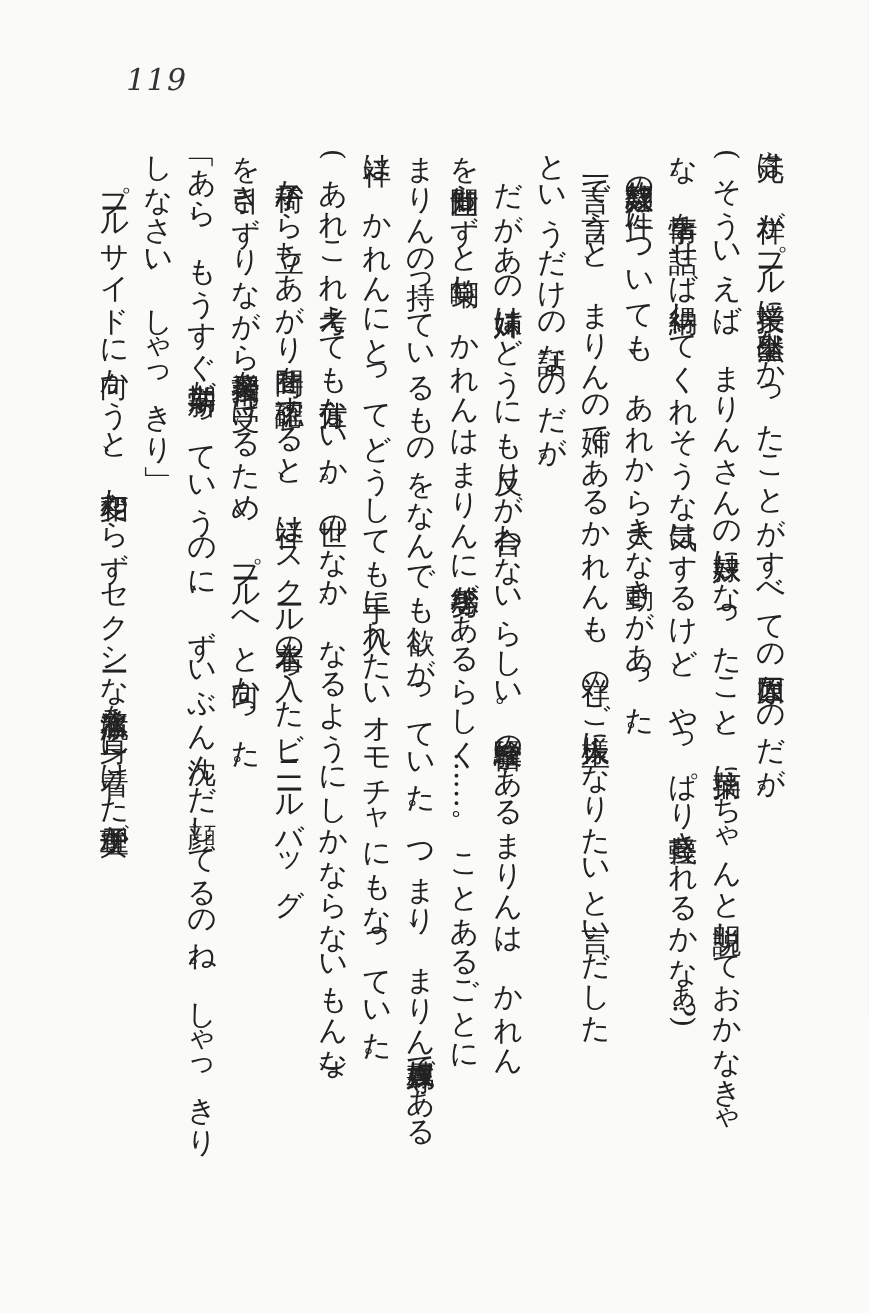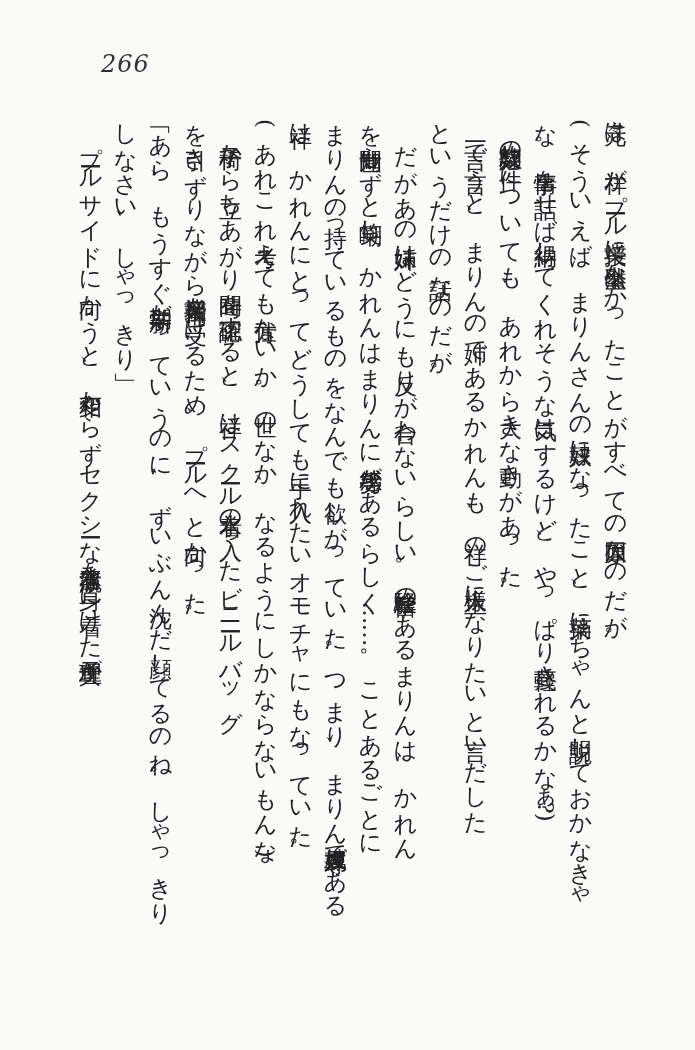--- a/index.html
+++ b/index.html
@@ -41,21 +41,21 @@
   .tcol {
     height: 854px;
     line-height: 35px;
     white-space: nowrap;
   }
 </style>
 </head>
 <body>
 
 <div class="page" style="background: rgb(250, 250, 248);">
-  <div class="page-number">266</div>
+  <div class="page-number">119</div>
   <div class="text-area" style="color: rgb(34, 34, 34);">
       <div class="tcol">元々は、祥がプール授業に全然出なかったことがすべての原因なのだが。</div>
       <div class="tcol" style="padding-top: 11px;">(そういえば、まりんさんの奴隷になったこと、菜摘にちゃんと説明しておかなきゃ</div>
       <div class="tcol">な。事情を話せば納得してくれそうな気はするけど、やっぱり軽蔑されるかなぁ?)</div>
       <div class="tcol" style="padding-top: 22px;">奴隷契約の件についても、あれから大きな動きがあった。</div>
       <div class="tcol" style="padding-top: 22px;">一言で言うと、まりんの姉であるかれんも、祥のご主人様になりたいと言いだした</div>
       <div class="tcol">というだけの話なのだが。</div>
       <div class="tcol" style="padding-top: 22px;">だがあの姉妹はどうにも反りが合わないらしい。留学経験のあるまりんは、かれん</div>
       <div class="tcol">を世間知らずと嘲笑し、かれんはまりんに劣等感があるらしく……。ことあるごとに</div>
       <div class="tcol">まりんの持っているものをなんでも欲しがっていた。つまり、まりん専属奴隷である</div>

